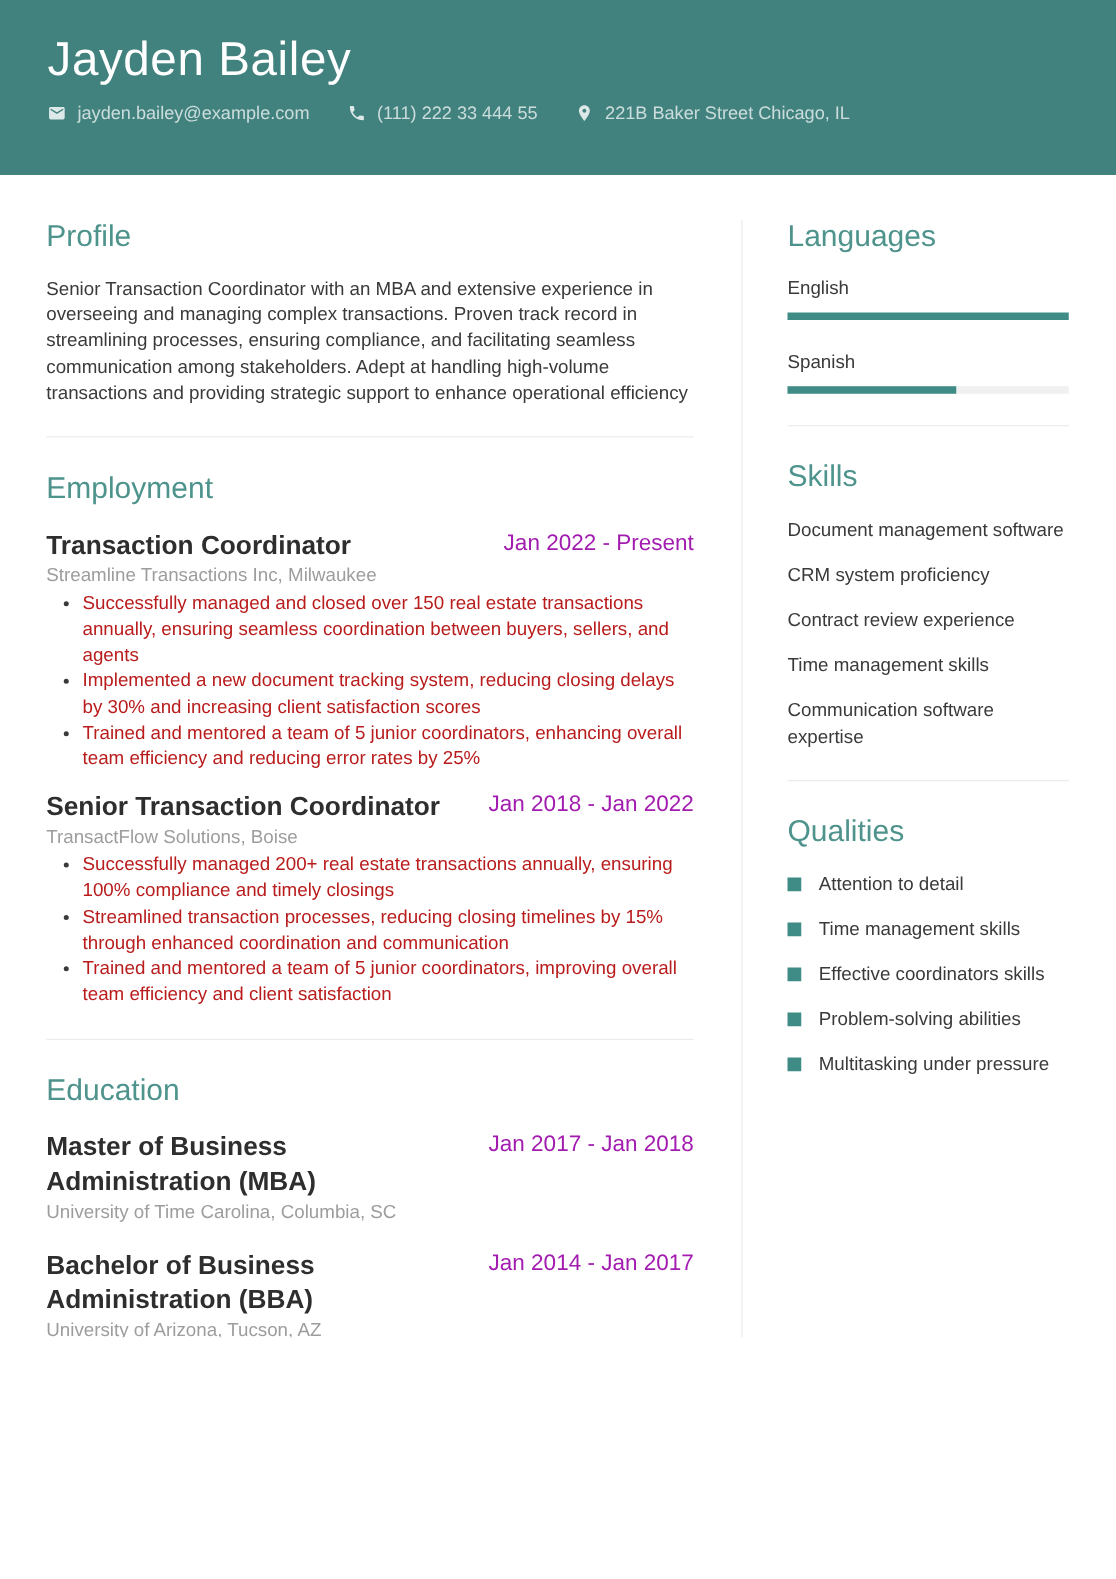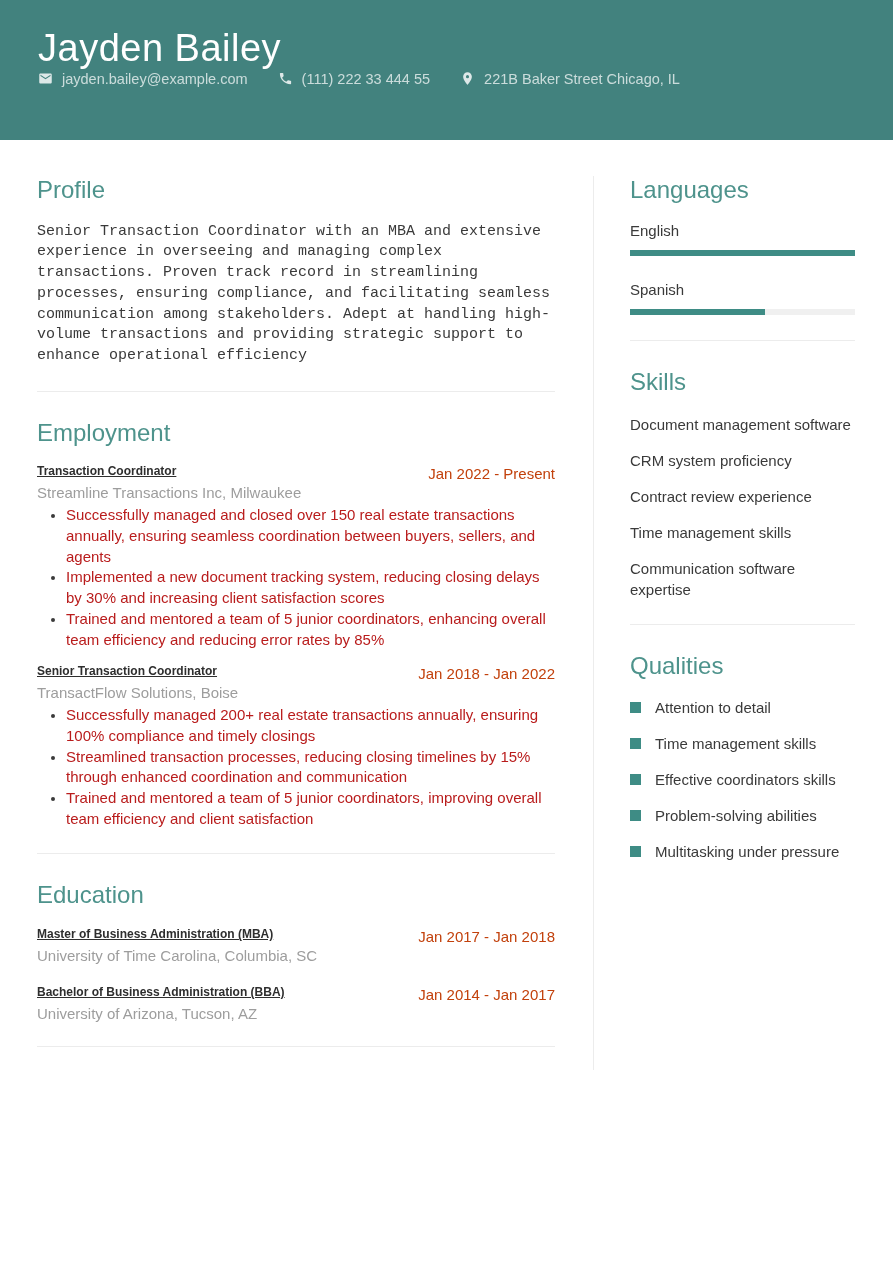--- a/index.html
+++ b/index.html
@@ -3,40 +3,40 @@
 <meta charset="utf-8">
 <style>
   * { box-sizing: border-box; }
   html, body { margin: 0; padding: 0; background: #ffffff; }
   body { font-family: "Liberation Sans", sans-serif; }
   .page { width: 893px; height: 1070px; background: #ffffff; overflow: hidden; margin: 0 auto; }
 
   
   .header { background: #42827E; height: 140px; padding: 27px 38px 0 38px; }
   .name { color: #ffffff; font-size: 38px; font-weight: 500; letter-spacing: 0.5px; line-height: 1.15; margin: 0; }
-  .contact-row { display: flex; align-items: center; gap: 30px; }
+  .contact-row { display: flex; align-items: center; gap: 30px; margin-top: 12px; }
   .contact-item { display: flex; align-items: center; gap: 9px; color: rgba(255,255,255,0.72); font-size: 14.5px; }
   .contact-item svg { width: 15px; height: 15px; fill: rgba(255,255,255,0.82); flex: 0 0 auto; }
 
   
   .body-wrap { display: flex; align-items: stretch; padding: 36px 38px 30px 37px; min-height: 1090px; }
   .main-col { width: 518px; flex: 0 0 518px; }
   .v-divider { width: 1px; background: #ECECEC; margin-left: 38px; margin-right: 36px; }
   .side-col { width: 225px; flex: 0 0 225px; }
 
   .section-title { color: #4E938C; font-size: 24px; font-weight: 500; line-height: 1.2; margin: 0 0 17px 0; }
   .h-divider { border: none; border-top: 1px solid #ECECEC; margin: 24px 0 27px 0; }
 
   
-  .profile-text { font-size: 15px; line-height: 1.38; color: #3A3A3A; margin: 0; font-family: Liberation Mono, monospace; }
+  .profile-text { font-size: 15px; line-height: 1.38; color: #3A3A3A; margin: 0; }
 
   .entry { margin-bottom: 14px; }
   .entry-header { display: flex; justify-content: space-between; align-items: flex-start; }
-  .entry-title { font-size: 12px; font-weight: 700; color: #2E2E2E; line-height: 1.3; max-width: 345px; text-decoration: underline; }
-  .entry-date { font-size: 15px; color: #c2410c; white-space: nowrap; padding-top: 1px; }
+  .entry-title { font-size: 21px; font-weight: 700; color: #2E2E2E; line-height: 1.3; max-width: 345px; }
+  .entry-date { font-size: 18px; color: #a21caf; white-space: nowrap; padding-top: 1px; }
   .entry-company { font-size: 15px; color: #9D9D9D; margin-top: 2px; }
   ul.bullets { margin: 4px 0 10px 0; padding-left: 29px; }
   ul.bullets li { font-size: 15px; line-height: 1.38; color: #b91c1c; }
   ul.bullets li::marker { color: #3A3A3A; font-size: 13px; }
 
   .edu-entry { margin-bottom: 21px; }
   .cert-item { font-size: 15.5px; font-weight: 700; color: #2E2E2E; margin-bottom: 21px; }
 
   
   .lang-item { margin-bottom: 25px; }
@@ -94,21 +94,21 @@
 
         <div class="entry">
           <div class="entry-header">
             <span class="entry-title">Transaction Coordinator</span>
             <span class="entry-date">Jan 2022 - Present</span>
           </div>
           <div class="entry-company">Streamline Transactions Inc, Milwaukee</div>
           <ul class="bullets">
             <li>Successfully managed and closed over 150 real estate transactions annually, ensuring seamless coordination between buyers, sellers, and agents</li>
             <li>Implemented a new document tracking system, reducing closing delays by 30% and increasing client satisfaction scores</li>
-            <li>Trained and mentored a team of 5 junior coordinators, enhancing overall team efficiency and reducing error rates by 85%</li>
+            <li>Trained and mentored a team of 5 junior coordinators, enhancing overall team efficiency and reducing error rates by 25%</li>
           </ul>
         </div>
 
         <div class="entry">
           <div class="entry-header">
             <span class="entry-title">Senior Transaction Coordinator</span>
             <span class="entry-date">Jan 2018 - Jan 2022</span>
           </div>
           <div class="entry-company">TransactFlow Solutions, Boise</div>
           <ul class="bullets">

